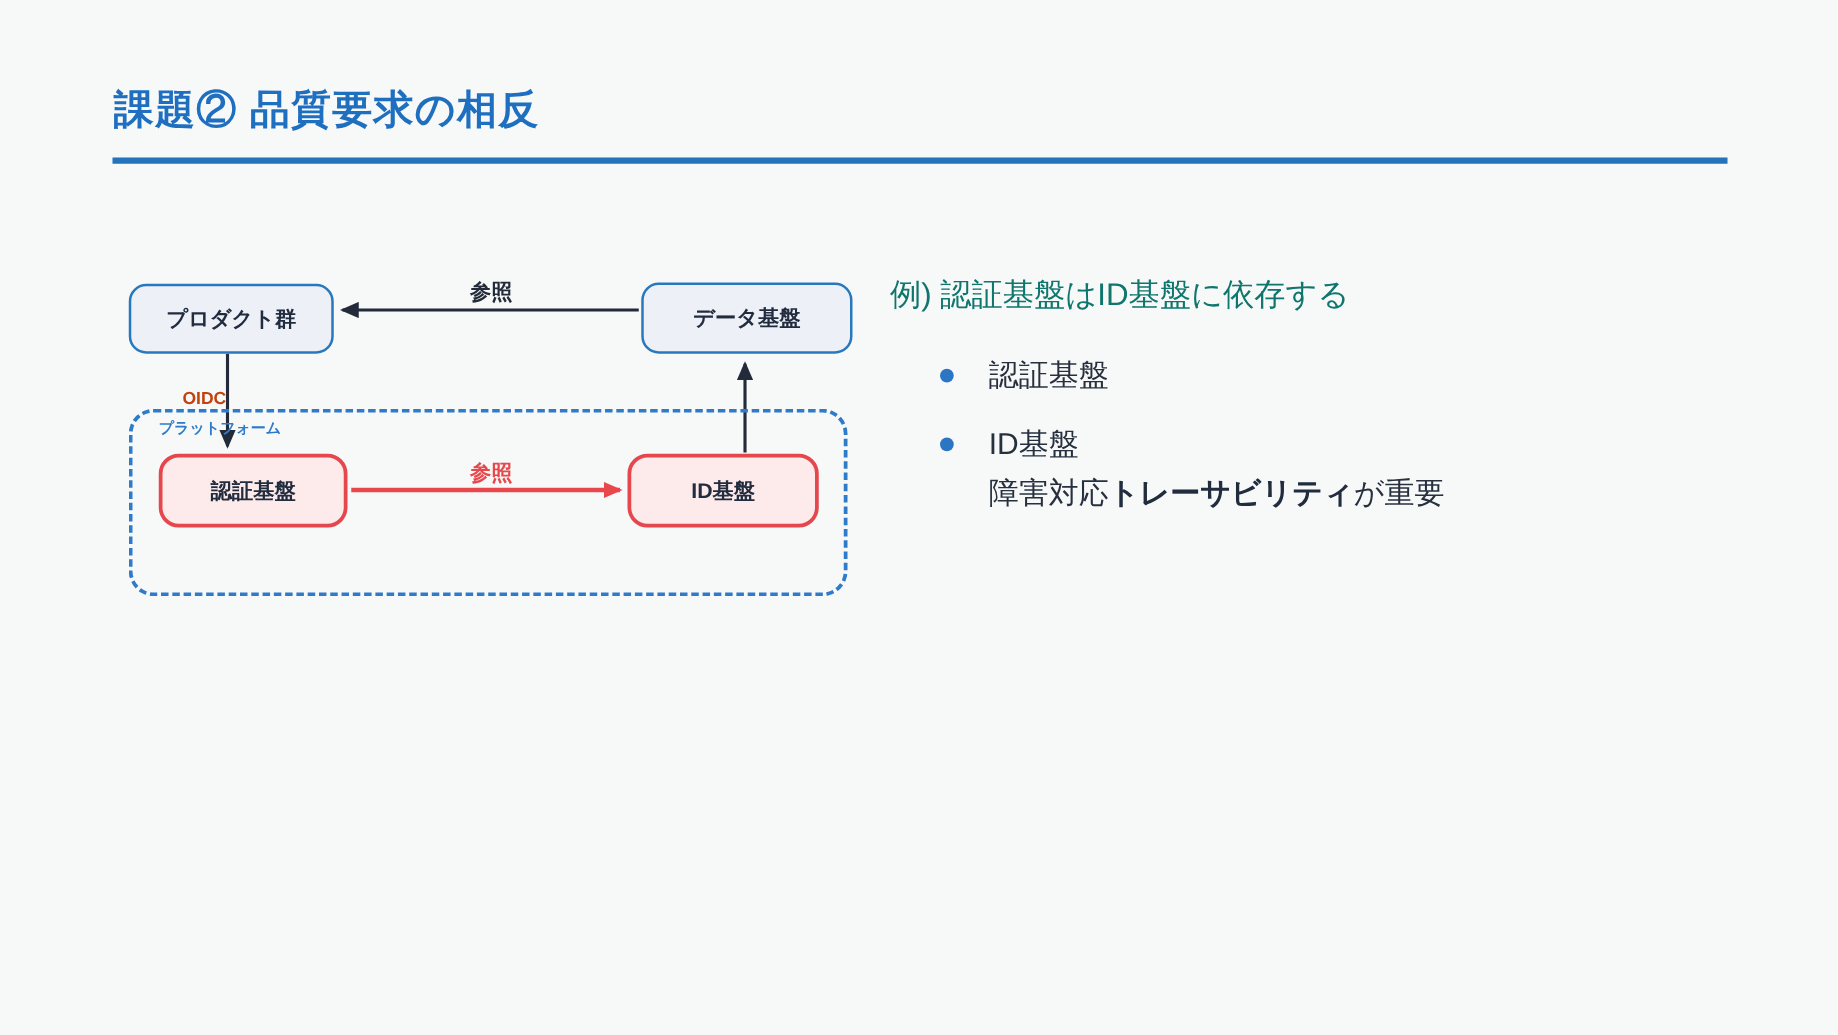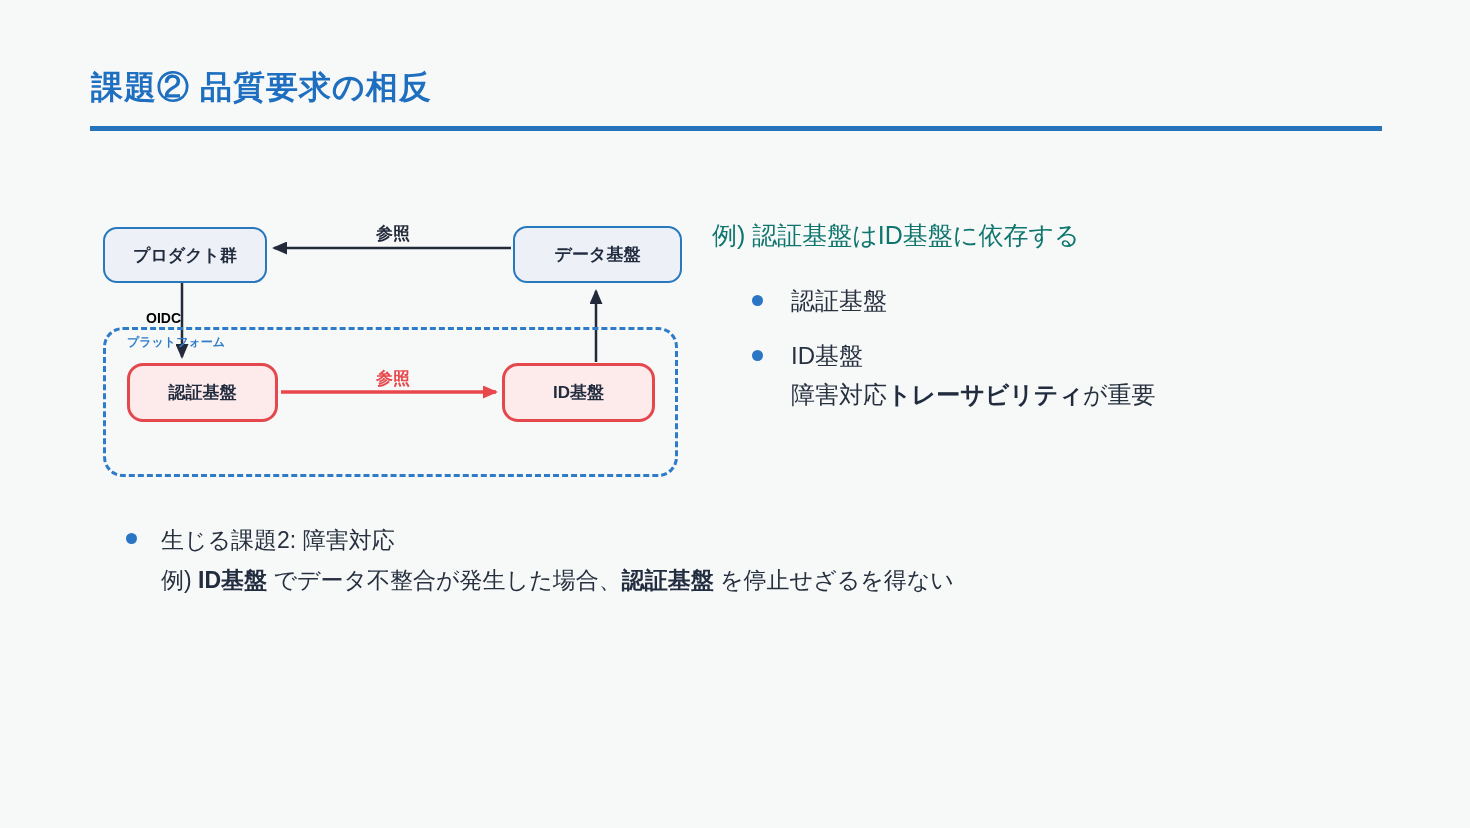--- a/index.html
+++ b/index.html
@@ -40,21 +40,21 @@
     position:absolute; left:103px; top:327px; width:575px; height:150px;
     border:3px dashed #2e7bc9; border-radius:20px; box-sizing:border-box;
   }
   .platform-label {
     position:absolute; left:127px; top:334px;
     font-size:12px; font-weight:bold; color:#2e7bc9;
   }
 
   .edge-label { position:absolute; font-weight:bold; }
   #label-ref-top { left:376px; top:222px; font-size:17px; color:#232a3a; }
-  #label-oidc    { left:146px; top:310px; font-size:14px; color:#000000; }
+  #label-oidc    { left:146px; top:310px; font-size:14px; color:#c2410c; }
   #label-ref-red { left:376px; top:367px; font-size:17px; color:#e8484c; }
 
   .arrows { position:absolute; left:0; top:0; pointer-events:none; }
 
   
   .rp-heading {
     position:absolute; left:712px; top:219px;
     font-size:25px; color:#0f766e; margin:0; font-weight:normal;
   }
   .rp-bullets { position:absolute; left:752px; top:281px; }
@@ -128,22 +128,15 @@
     <div class="bullet">
       <span class="dot"></span>
       <div class="bullet-text">
         <div>ID基盤</div>
         <div><span>障害対応</span><b>トレーサビリティ</b><span>が重要</span></div>
       </div>
     </div>
   </div>
 
   <div class="issues">
-    <div class="issue">
-      <span class="dot"></span>
-      <div class="issue-text">
-        <div>生じる課題2: 障害対応</div>
-        <div><span>例) </span><b>ID基盤</b><span> でデータ不整合が発生した場合、</span><b>認証基盤</b><span> を停止せざるを得ない</span></div>
-      </div>
-    </div>
   </div>
 
 </div>
 
 </body></html>

